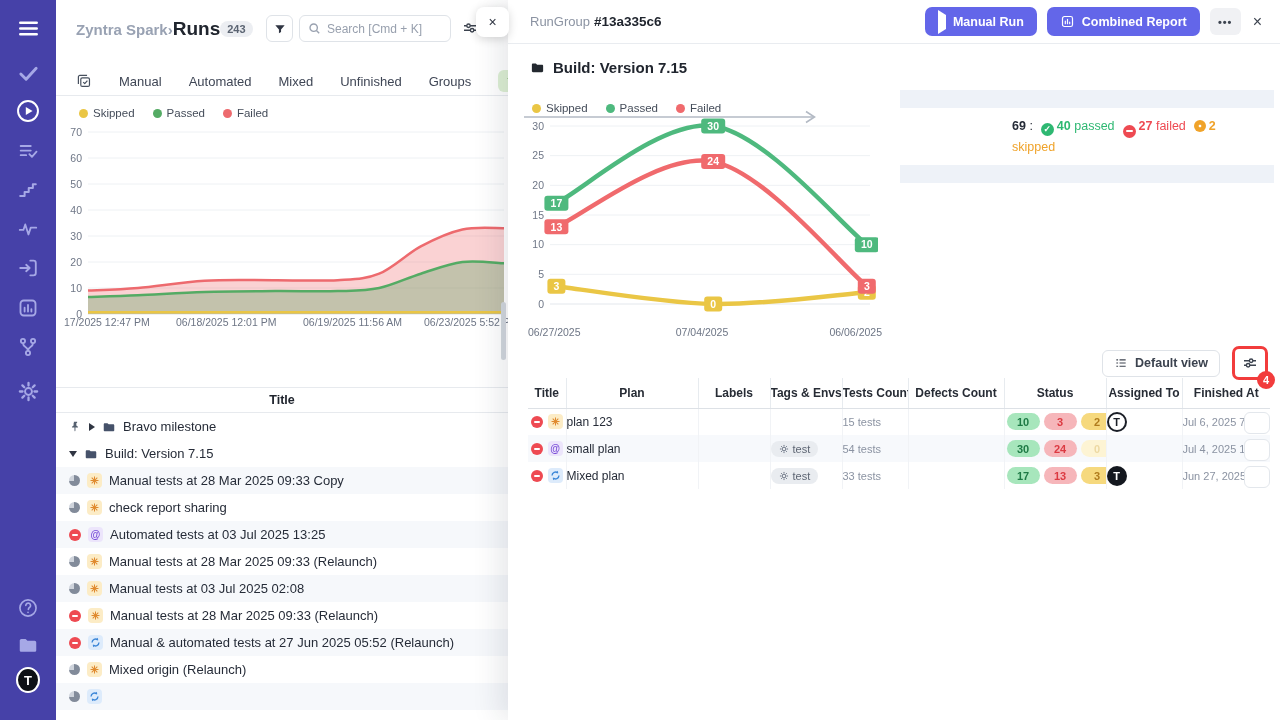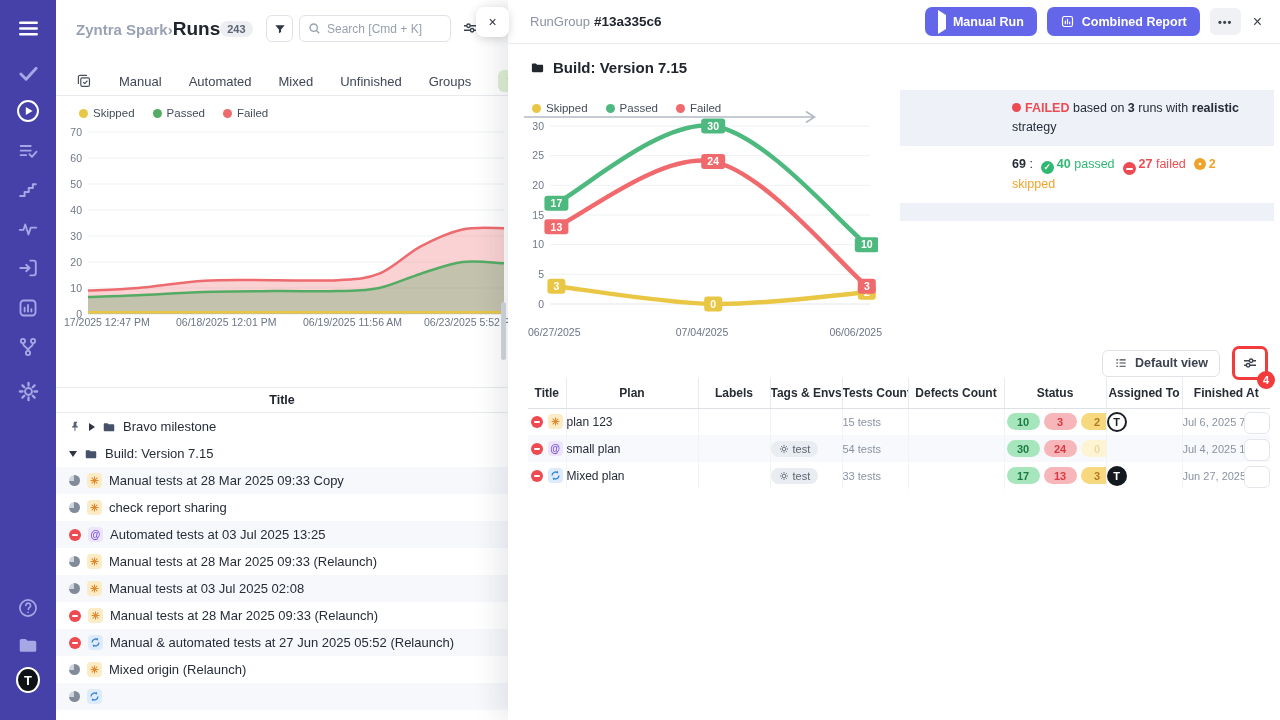--- a/index.html
+++ b/index.html
@@ -552,21 +552,20 @@
     <div class="xlabels" id="cb-xlabels">
         <span style="left:6px">06/27/2025</span>
         <span style="left:50%;transform:translateX(-50%)">07/04/2025</span>
         <span style="right:0px">06/06/2025</span>
       </div>
   </div>
 
   <div class="info" id="info-rows">
       <div class="irow lt">
     <span class="ilabel"></span>
-    <span class="ival"><span class="sdot"></span><span class="red-b">FAILED</span> based on <b>3</b> runs with <b>realistic</b> strategy</span>
   </div>
   <div class="irow">
     <span class="ilabel"></span>
     <span class="ival"><b>69</b> :<span class="ckc">✓</span><span class="grn"><b>40</b> passed</span><span class="fkc"></span><span class="rd"><b>27</b> failed</span><span class="skc"></span><span class="org"><b>2</b> skipped</span></span>
   </div>
   <div class="irow lt">
     <span class="ilabel"></span>
     <span class="ival"></span>
   </div>
   <div class="irow">

